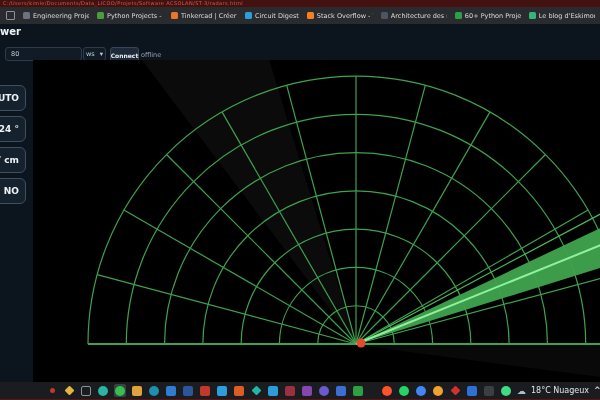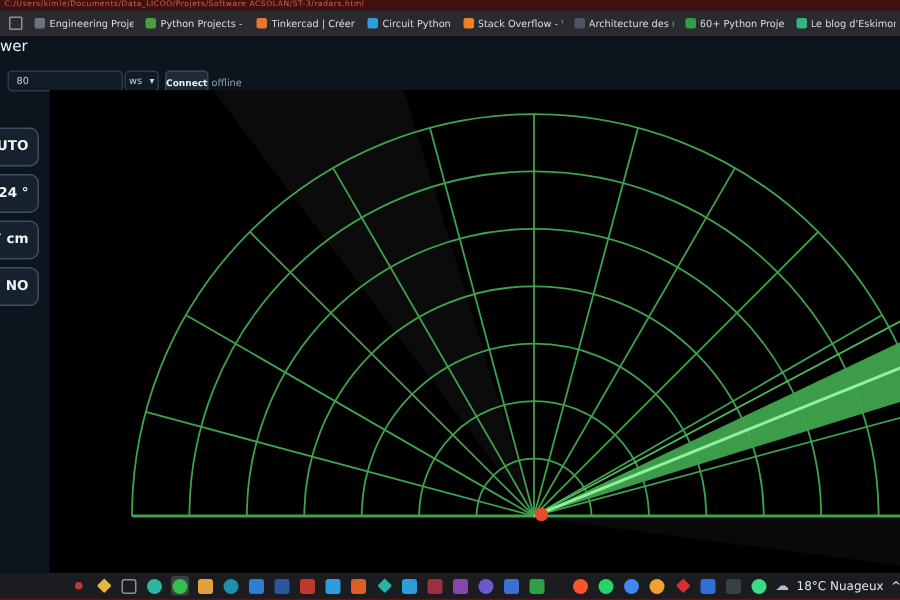--- a/index.html
+++ b/index.html
@@ -14,21 +14,21 @@
   
   .bookmarks{position:absolute;top:7px;left:0;width:600px;height:17px;background:#2a2b2e;
              display:flex;align-items:center;gap:8px;padding:0 6px;box-sizing:border-box;overflow:hidden}
   .apps-ic{width:7px;height:7px;border:1px solid #8a9298;border-radius:1px;flex:none}
   .bm{display:flex;align-items:center;gap:3px;color:#d9dce0;font-size:6.5px;white-space:nowrap;flex:none}
   .bm .fav{width:7px;height:7px;border-radius:1.5px;flex:none}
   .bm .lbl{max-width:56px;overflow:hidden}
 
   
   .page{position:absolute;top:24px;left:0;width:600px;height:358px;background:#0c141d}
-  .page-title{position:absolute;top:2px;left:0;color:#eef3f6;font-size:10px;font-weight:normal}
+  .page-title{position:absolute;top:2px;left:0;color:#eef3f6;font-size:10px;font-weight:bold}
 
   .port-input{position:absolute;left:5px;top:23px;width:70px;height:12px;background:#111b26;
               border:1px solid #2c3b4d;border-radius:3px;color:#c2cedb;font-size:6.5px;
               padding:0 0 0 5px;font-family:"DejaVu Sans",sans-serif}
   .proto-select{position:absolute;left:83px;top:23px;width:23px;height:14px;background:#111b26;
               border:1px solid #2c3b4d;border-radius:3px;color:#c2cedb;font-size:6.5px;
               display:flex;align-items:center;justify-content:space-between;padding:0 2px;box-sizing:border-box}
   .connect-btn{position:absolute;left:110px;top:23px;width:27px;height:14px;background:#1e2a38;
               border:1px solid #36475c;border-radius:3px;color:#e6edf3;font-size:6px;font-weight:bold;
               display:flex;align-items:center;justify-content:center}
@@ -74,21 +74,21 @@
     <div class="bm">
       <span class="fav" style="background: rgb(74, 156, 63);"></span>
       <span class="lbl">Python Projects - Be...</span>
     </div>
     <div class="bm">
       <span class="fav" style="background: rgb(232, 118, 45);"></span>
       <span class="lbl">Tinkercad | Créer de...</span>
     </div>
     <div class="bm">
       <span class="fav" style="background: rgb(45, 159, 216);"></span>
-      <span class="lbl">Circuit Python</span>
+      <span class="lbl">Circuit Digest</span>
     </div>
     <div class="bm">
       <span class="fav" style="background: rgb(244, 128, 36);"></span>
       <span class="lbl">Stack Overflow - W...</span>
     </div>
     <div class="bm">
       <span class="fav" style="background: rgb(75, 85, 99);"></span>
       <span class="lbl">Architecture des mi...</span>
     </div>
     <div class="bm">

